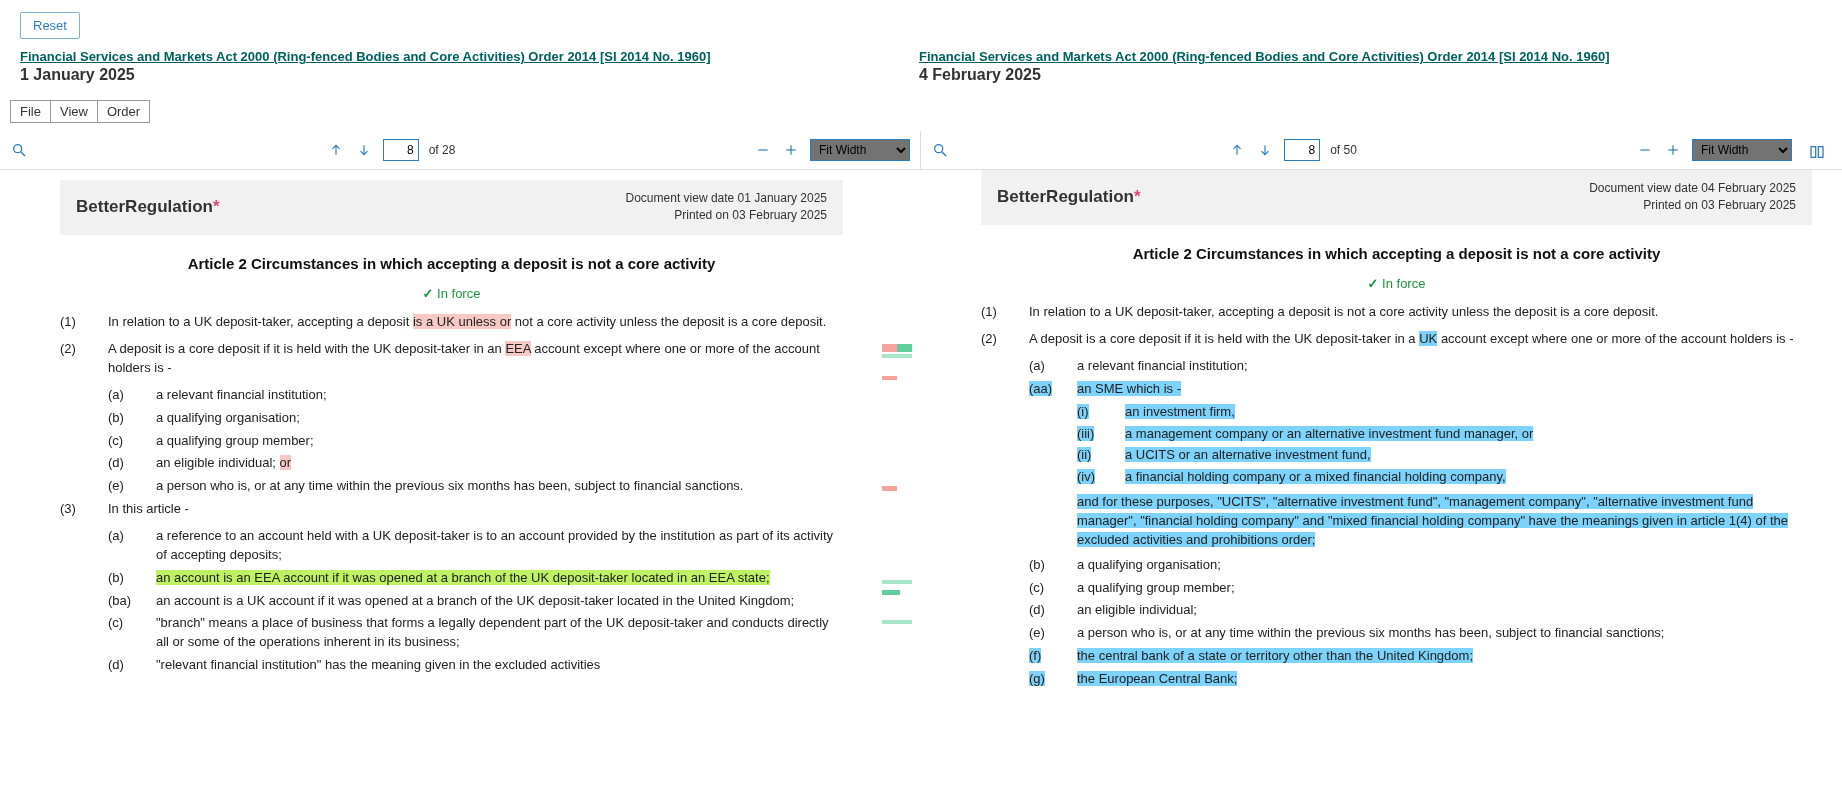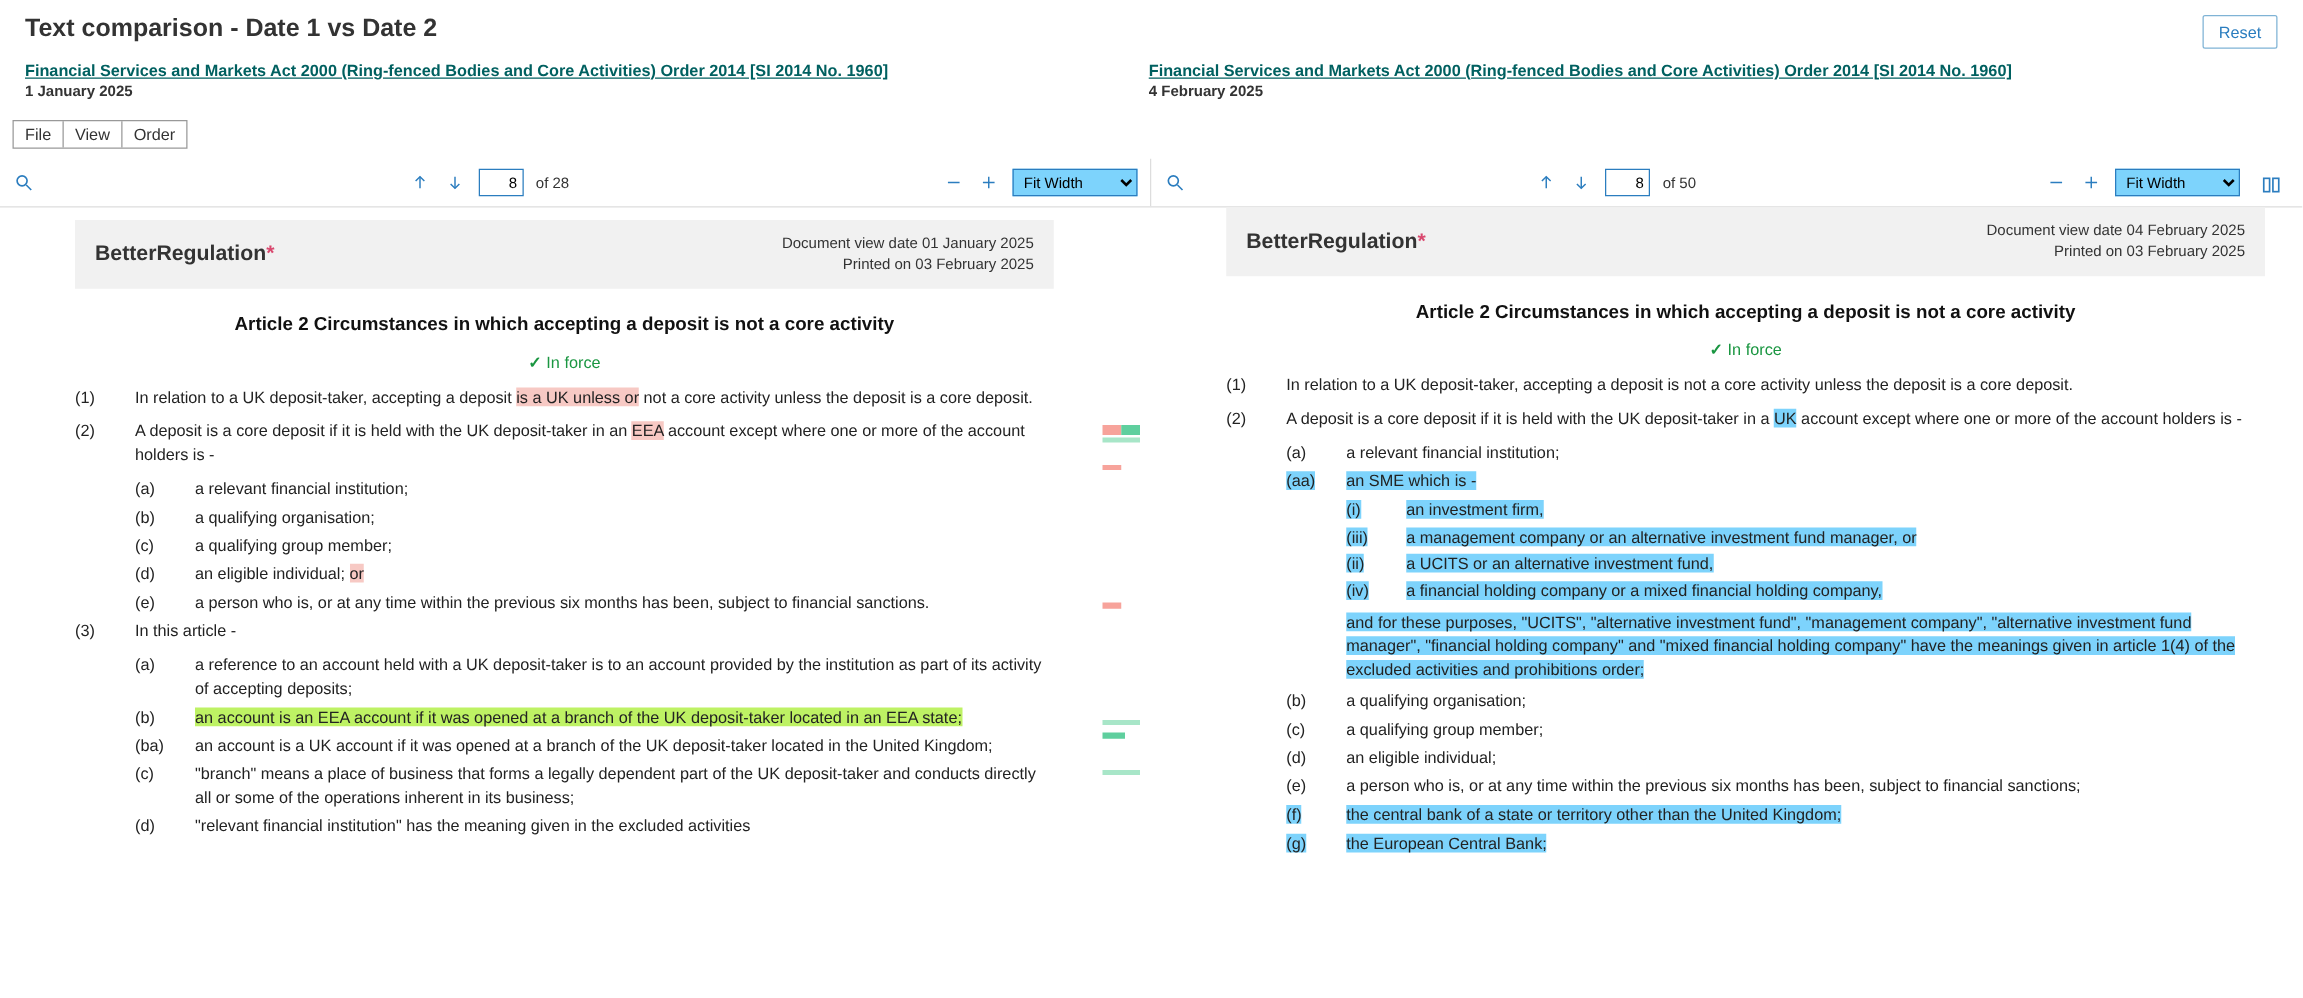--- a/index.html
+++ b/index.html
@@ -3,31 +3,31 @@
 <meta charset="utf-8">
 <style>
   * { box-sizing: border-box; margin: 0; padding: 0; }
   body { font-family: Arial, Helvetica, sans-serif; font-size: 13px; color: #333; background: #fff; }
   .page-header { padding: 12px 20px 10px 20px; display: flex; justify-content: space-between; align-items: flex-start; }
   .page-header h1 { font-size: 20px; font-weight: 600; color: #333; }
   .reset-btn { border: 1px solid #7fb3d5; background: #fff; color: #2b7dbf; padding: 5px 12px; font-size: 13px; cursor: pointer; border-radius: 2px; }
   .doc-links-row { display: flex; padding: 0 24px 6px 20px; }
   .doc-col { width: 50%; }
   .doc-link { color: #006060; text-decoration: underline; font-weight: 700; font-size: 13px; }
-  .doc-date { font-size: 12px; font-weight: 700; color: #333; margin-top: 2px; }
+  .doc-date { font-size: 16px; font-weight: 700; color: #333; margin-top: 2px; }
   .menubar { border: 1px solid #999; display: inline-flex; margin: 10px 0 0 10px; }
   .menubar span { padding: 3px 9px; border-right: 1px solid #999; font-size: 13px; cursor: pointer; }
   .menubar span:last-child { border-right: none; }
   .toolbars-row { display: flex; margin-top: 8px; border-bottom: 1px solid #ddd; }
   .toolbar { width: 50%; display: flex; align-items: center; padding: 6px 10px; gap: 10px; border-right: 1px solid #ddd; }
   .tb-spacer { flex: 1; }
   .tb-icon { width: 18px; height: 18px; display: inline-flex; align-items: center; justify-content: center; color: #2b7dbf; cursor: pointer; }
   .page-input { width: 36px; height: 22px; border: 1px solid #2b7dbf; text-align: right; padding: 0 4px; font-size: 12px; }
   .of-label { font-size: 12px; color: #333; }
-  .zoom-select { border: 1px solid #2b7dbf; font-size: 12px; padding: 2px 4px; width: 100px; height: 22px; background: #7dd3fc; }
+  .zoom-select { border: 1px solid #2b7dbf; font-size: 12px; padding: 2px 4px; width: 100px; height: 22px; background: #737373; }
   .panes { display: flex; }
   .pane { width: 50%; position: relative; display: flex; }
   .doc-scroll { flex: 1; padding: 10px 30px 10px 60px; font-family: Verdana, Geneva, sans-serif; font-size: 13px; color: #222; line-height: 1.45; }
   .diff-gutter { width: 48px; display: flex; flex-direction: column; gap: 2px; padding-top: 44px; align-items: center; }
   .gutter-bar { height: 8px; width: 30px; display: flex; }
   .gchunk { height: 100%; }
   .gred { background: #f7a39b; }
   .ggreen { background: #5fcf9e; }
   .glgreen { background: #a8e6c8; }
   .trailing-tool { width: 30px; padding-top: 6px; text-align: center; }
@@ -51,21 +51,20 @@
   .hl-del-strong { background: #bef264; }
   .hl-add { background: #7dd3fc; }
   .note-add { margin: 6px 0 6px 96px; }
 </style>
 </head>
 <body>
 
 
 
 <div class="page-header">
-  <h1>Text comparison - Date 1 vs Date 2</h1>
   <button class="reset-btn">Reset</button>
 </div>
 
 <div class="doc-links-row">
   <div class="doc-col">
     <a href="#" class="doc-link">Financial Services and Markets Act 2000 (Ring-fenced Bodies and Core Activities) Order 2014 [SI 2014 No. 1960]</a>
     <div class="doc-date">1 January 2025</div>
   </div>
   <div class="doc-col">
     <a href="#" class="doc-link">Financial Services and Markets Act 2000 (Ring-fenced Bodies and Core Activities) Order 2014 [SI 2014 No. 1960]</a>

